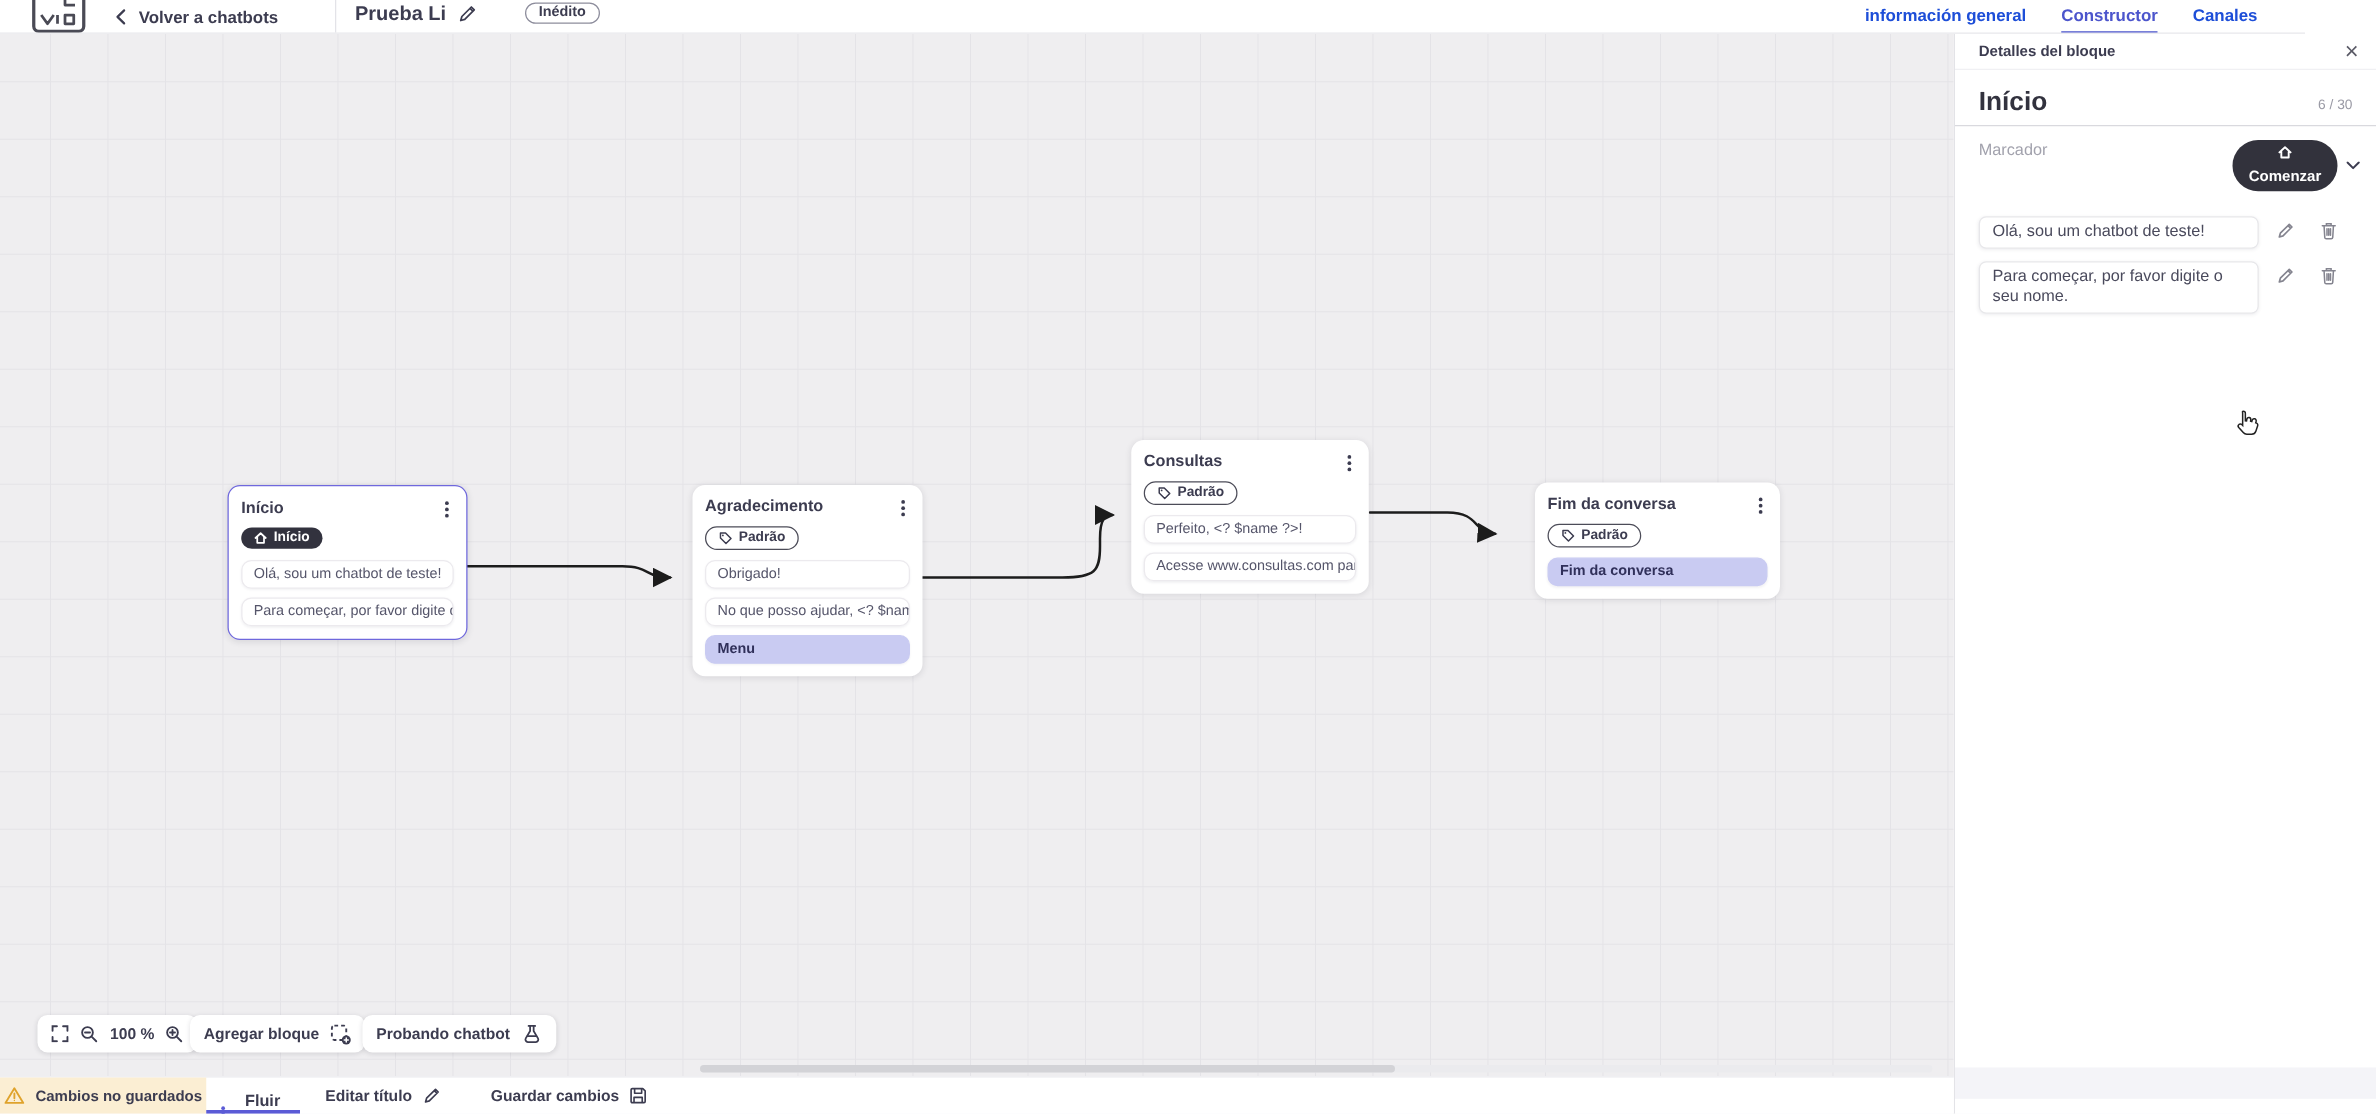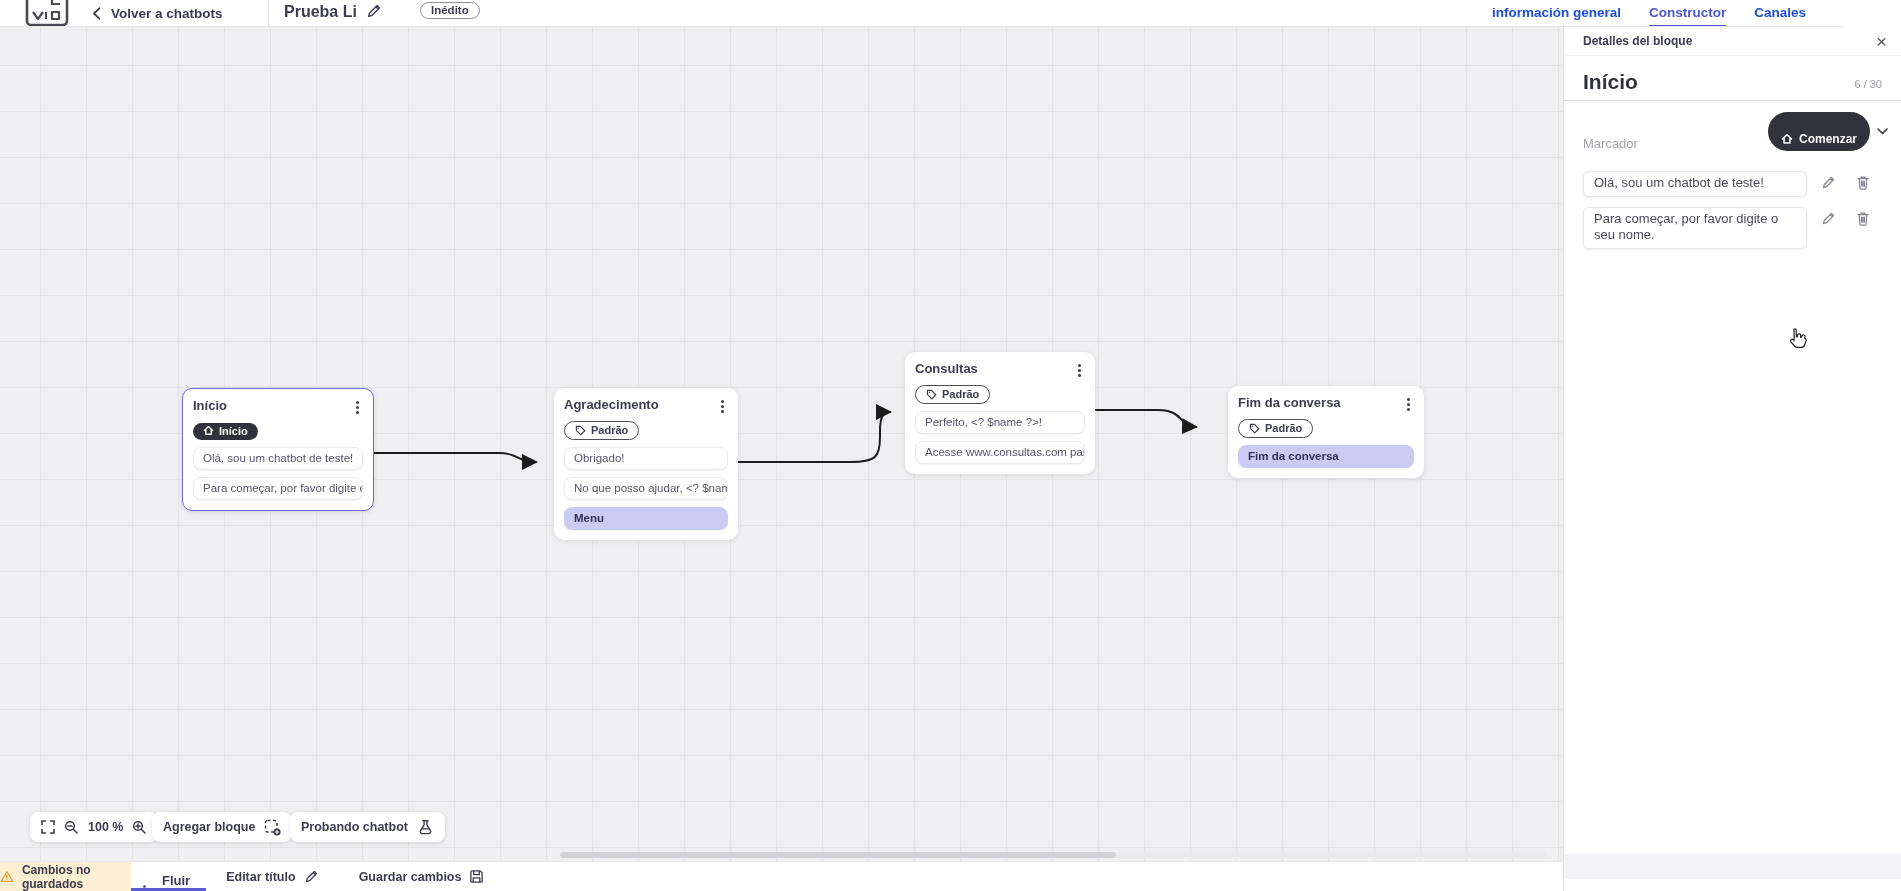--- a/index.html
+++ b/index.html
@@ -43,40 +43,40 @@
   .hscroll-thumb { position:absolute; left:0; top:0; width:556px; height:6px; border-radius:3px; background:#d3d3d7; }
 
   
   .panel { position:absolute; left:1563px; top:27px; width:338px; height:864px; background:#fff; border-left:1px solid #e3e3e7; z-index:25; }
   .panel-head { height:29px; display:flex; align-items:center; justify-content:space-between; padding:0 14px 0 19px; border-bottom:1px solid #f0f0f3; }
   .panel-head-label { font-size:12px; font-weight:700; color:#3c3c50; }
   .close-x { font-size:19px; line-height:1; color:#5a5a66; cursor:pointer; }
   .name-row { display:flex; align-items:flex-end; justify-content:space-between; padding:14px 19px 6px; border-bottom:1px solid #d9d9de; margin:0 0 0 0; }
   .block-name { font-size:21px; font-weight:600; color:#32323e; }
   .char-counter { font-size:11px; color:#9a9aa5; padding-bottom:4px; }
-  .marker-row { display:flex; align-items:flex-end; justify-content:space-between; padding:11px 13px 10px 19px;gap:34px; }
+  .marker-row { display:flex; align-items:flex-start; justify-content:space-between; padding:11px 13px 10px 19px;gap:34px; }
   .marker-label { font-size:13px; color:#a2a2ad; }
   .marker-right { display:flex; align-items:center; gap:7px; }
-  .marker-btn { display:inline-flex; align-items:center; gap:6px; background:#32323c; color:#fff; font-size:12px; font-weight:700; border:none; border-radius:999px; padding:20px 13px 5px; cursor:pointer; }
+  .marker-btn { display:inline-flex; align-items:center; gap:6px; background:#32323c; color:#fff; font-size:12px; font-weight:700; border:none; border-radius:999px; padding:4px 13px 5px; cursor:pointer;flex-direction:column; }
   .panel-tabs { display:flex; align-items:stretch; height:26px; border-bottom:1px solid #e6e6ea; padding:0 0 0 19px; position:relative; }
   .panel-tab { font-size:13px; font-weight:700; color:#50506a; margin-right:26px; display:flex; align-items:center; gap:6px; cursor:pointer; border-bottom:2px solid transparent; }
   .panel-tab.active { color:#32323e; border-bottom-color:#4f56c7; }
   .count-badge { width:16px; height:16px; border-radius:50%; background:#dfdff7; color:#5553cb; font-size:10.5px; font-weight:700; display:flex; align-items:center; justify-content:center; }
   .panel-tabs .menu-sep { position:absolute; right:40px; top:0; width:1px; height:26px; background:#e6e6ea; }
   .panel-tabs .vdots { position:absolute; right:21px; top:6px; color:#5553cb; }
   .content-row { display:flex; align-items:flex-start; gap:14px; padding:0 14px 0 19px; margin-top:10px; }
   .content-row:first-of-type { margin-top:34px; }
   .content-card { flex:0 0 224px; background:#fff; border:1px solid #e7e7ea; box-shadow:0 1px 3px rgba(40,40,60,.08); border-radius:6px; padding:3px 10px 4px; font-size:13px; color:#4a4a5c; line-height:1.28; min-height:24px; }
   .row-icons { display:flex; gap:20px; padding-top:4px; }
   .add-content { margin:32px 14px 0 19px; width:300px; height:40px; border:1px dashed #b4b4bc; border-radius:4px; background:transparent; font-size:12.5px; font-weight:700; color:#3c3c50; display:flex; align-items:center; justify-content:center; cursor:pointer; }
   .panel-footer { position:absolute; left:0; bottom:12px; width:338px; height:25px; background:#f4f4f8; }
 
   
   .bottombar { position:absolute; left:0; top:861px; width:1563px; height:30px; background:#fff; border-top:1px solid #eaeaee; display:flex; align-items:stretch; z-index:30; }
-  .warn-seg { width:131px; background:#fbeed3; display:flex; align-items:center; justify-content:center; gap:8px; font-size:12px; font-weight:700; color:#3c3c50; }
+  .warn-seg { width:165px; background:#fbeed3; display:flex; align-items:center; justify-content:center; gap:8px; font-size:12px; font-weight:700; color:#3c3c50; }
   .flow-tab { display:flex; align-items:flex-end; gap:16px; padding:0 16px 0 12px; border-bottom:3px solid #5b5bd6; cursor:pointer; }
   .flow-tab .vdots { color:#5b5bd6; margin:0; }
   .flow-label { font-size:13px; font-weight:700; color:#3c3c50; }
   .bb-action { display:flex; align-items:center; gap:8px; font-size:12.5px; font-weight:700; color:#3c3c50; padding:0 20px; cursor:pointer; }
 
   .cursor-hand { position:absolute; left:1786px; top:327px; z-index:40; pointer-events:none; }
 </style>
 </head>
 <body>
 

